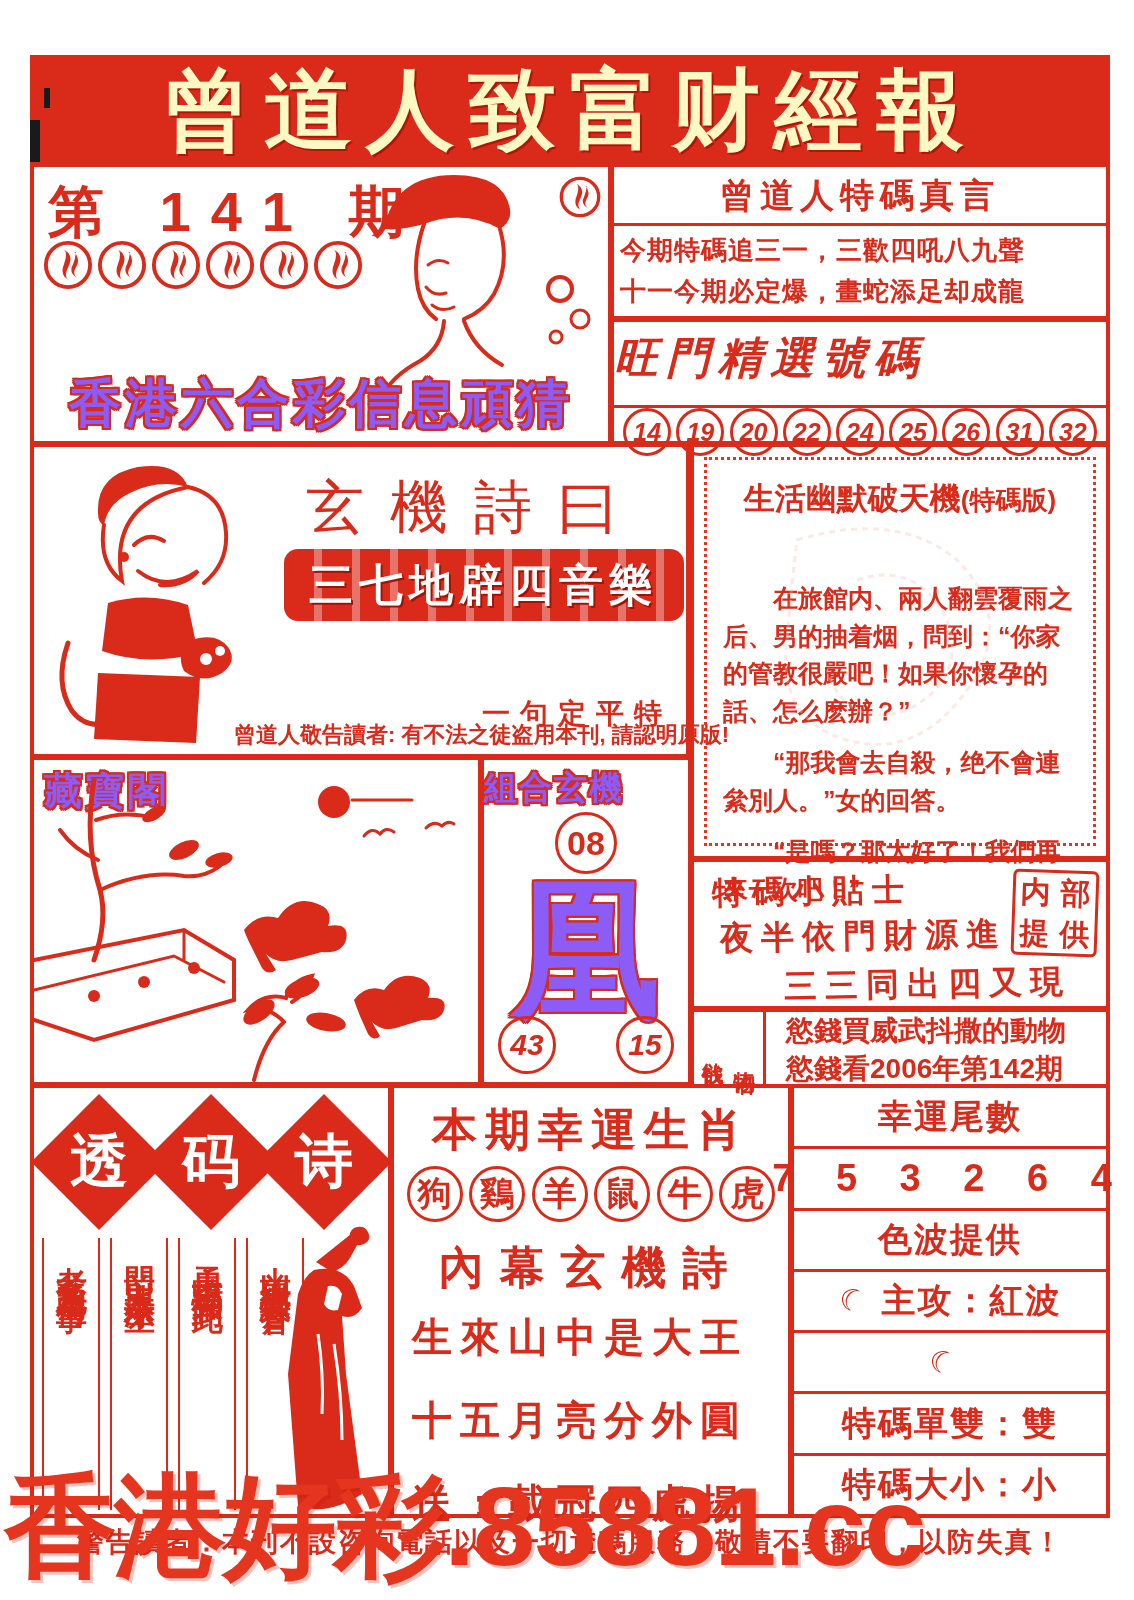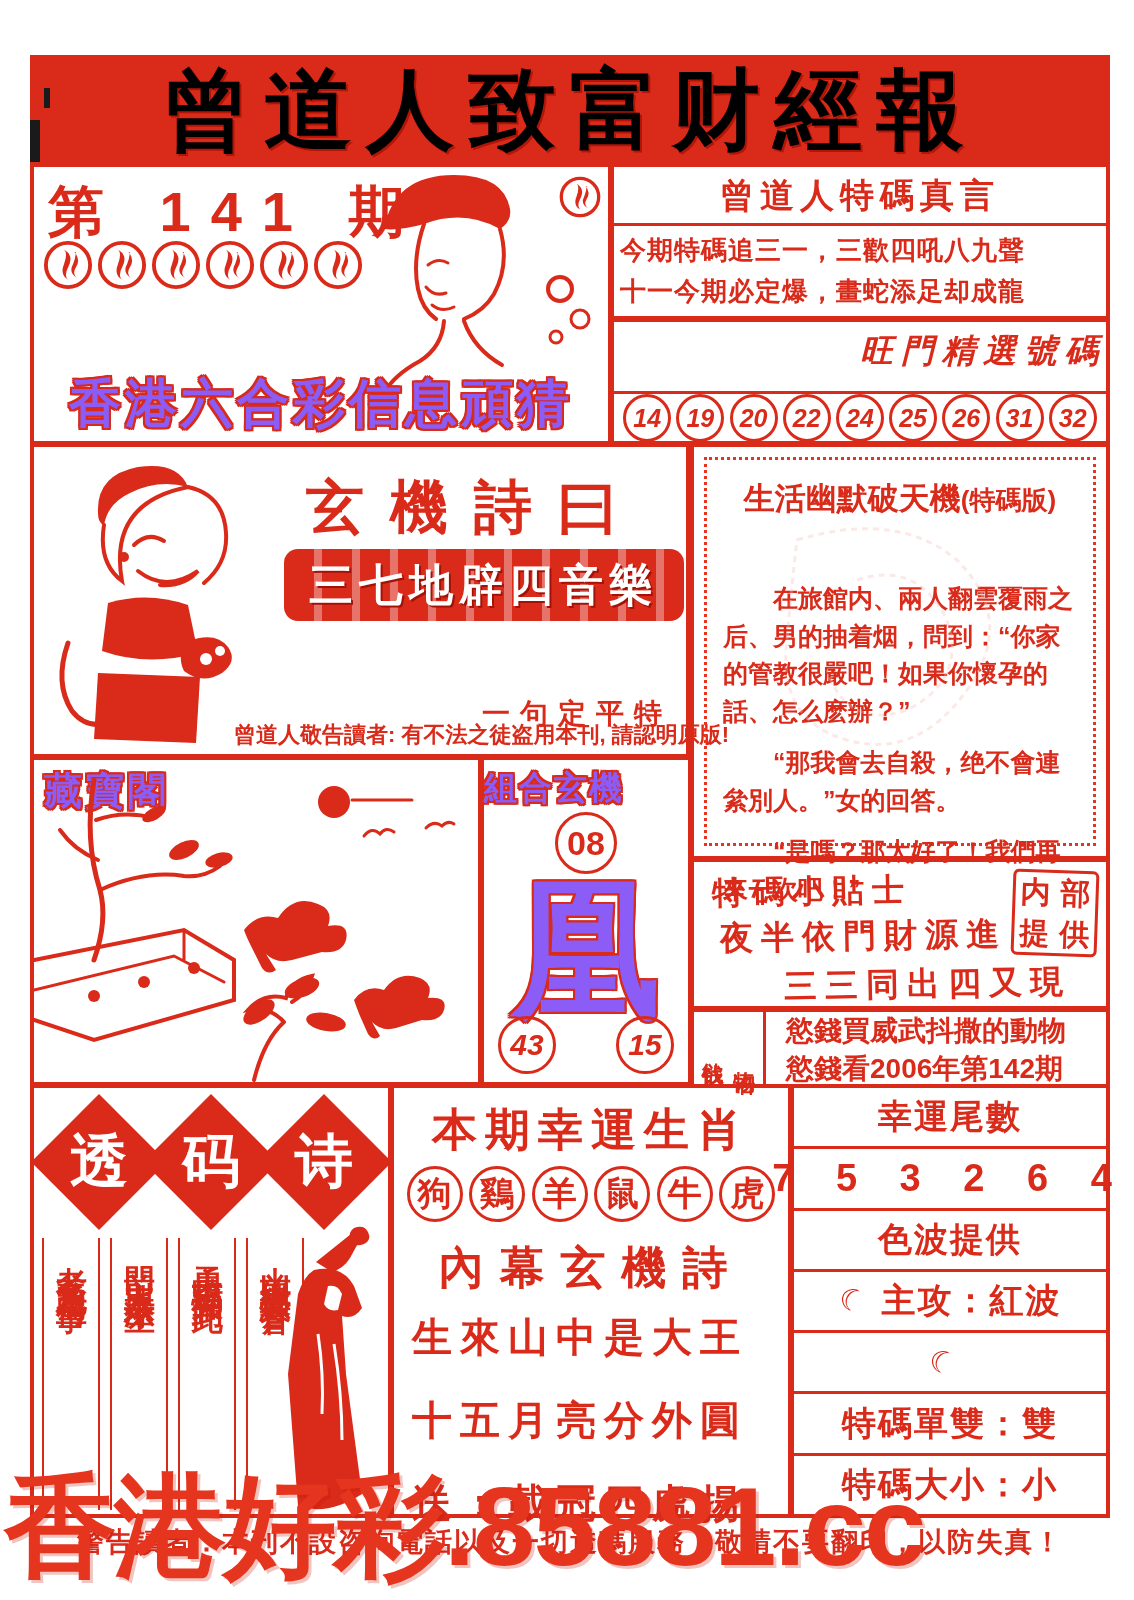--- a/index.html
+++ b/index.html
@@ -9,44 +9,44 @@
   }
   *{margin:0;padding:0;box-sizing:border-box;}
   html,body{background:#ffffff;}
   body{font-family:"Liberation Sans","DejaVu Sans",sans-serif;color:var(--red);}
   .page{position:relative;width:1134px;height:1600px;background:#fff;overflow:hidden;}
   .abs{position:absolute;}
   .box{position:absolute;border:4px solid var(--red);}
 
   
   .masthead{left:30px;top:55px;width:1080px;height:110px;background:var(--red);}
-  .masthead .title{width:100%;text-align:center;color:#000000;font-size:88px;font-weight:900;letter-spacing:14px;line-height:110px;white-space:nowrap;text-shadow:2px 2px 0 #b01508;}
+  .masthead .title{width:100%;text-align:center;color:#fef9c3;font-size:88px;font-weight:900;letter-spacing:14px;line-height:110px;white-space:nowrap;text-shadow:2px 2px 0 #b01508;}
   .speck{position:absolute;background:#1a1a1a;}
 
   
   .issue-box{left:30px;top:163px;width:582px;height:282px;}
   .issue-label{position:absolute;left:14px;top:8px;font-size:56px;font-weight:900;letter-spacing:20px;white-space:nowrap;}
   .logo-row{position:absolute;left:8px;top:72px;display:flex;gap:2px;}
   .logo-circle{width:52px;height:52px;}
   .subtitle{position:absolute;left:0;bottom:2px;width:100%;text-align:center;font-size:52px;font-weight:900;letter-spacing:4px;white-space:nowrap;}
   .outline-text{color:#8b5cf6;text-shadow:-2px 0 0 var(--red),2px 0 0 var(--red),0 -2px 0 var(--red),0 2px 0 var(--red),-2px -2px 0 var(--red),2px 2px 0 var(--red),-2px 2px 0 var(--red),2px -2px 0 var(--red);}
 
   
   .maxim-box{left:610px;top:163px;width:500px;height:157px;display:flex;flex-direction:column;}
   .maxim-title{border-bottom:3px solid var(--red);font-size:34px;font-weight:900;text-align:center;letter-spacing:6px;padding:6px 12px 4px;}
   .maxim-lines{flex:1;display:flex;flex-direction:column;justify-content:space-evenly;padding:2px 6px;}
   .maxim-line{font-size:26px;font-weight:900;white-space:nowrap;letter-spacing:1px;}
   .hot-box{left:610px;top:318px;width:500px;height:127px;display:flex;flex-direction:column;}
-  .hot-title{border-bottom:3px solid var(--red);font-size:33px;font-weight:900;text-align:right;letter-spacing:8px;padding:7px 0 17px;font-style:italic;}
+  .hot-title{border-bottom:3px solid var(--red);font-size:44px;font-weight:900;text-align:left;letter-spacing:8px;padding:7px 0 17px;font-style:italic;}
   .hot-balls{flex:1;display:flex;align-items:center;justify-content:space-evenly;padding:0 4px;}
   .ball{width:48px;height:48px;border:3px solid var(--red);border-radius:50%;display:flex;align-items:center;justify-content:center;font-size:25px;font-weight:900;font-style:italic;}
 
   
   .mystery-box{left:30px;top:443px;width:660px;height:315px;}
-  .mystery-title{position:absolute;left:230px;top:22px;width:420px;text-align:center;font-size:58px;font-weight:700;letter-spacing:26px;white-space:nowrap;}
+  .mystery-title{position:absolute;left:230px;top:22px;width:420px;text-align:center;font-size:58px;font-weight:400;letter-spacing:26px;white-space:nowrap;}
   .mystery-banner{position:absolute;left:250px;top:102px;width:400px;height:72px;background:var(--red);border-radius:14px;display:flex;align-items:center;justify-content:center;
      background-image:repeating-linear-gradient(90deg,rgba(255,255,255,0) 0 30px,rgba(255,255,255,.35) 30px 38px);}
   .mystery-banner span{color:#fff;font-size:44px;font-weight:900;letter-spacing:6px;text-shadow:2px 2px 0 #a31206;white-space:nowrap;}
   .mystery-tagline{position:absolute;right:14px;top:248px;font-size:28px;font-weight:900;letter-spacing:10px;white-space:nowrap;}
   .mystery-notice{position:absolute;left:200px;bottom:4px;width:456px;font-size:22px;font-weight:900;white-space:nowrap;}
 
   
   .humor-box{left:690px;top:443px;width:420px;height:417px;padding:10px;}
   .humor-inner{position:relative;width:100%;height:100%;border:3px dotted var(--red2);padding:14px 16px;}
   .humor-title{text-align:center;font-size:31px;font-weight:900;white-space:nowrap;margin-top:4px;}

